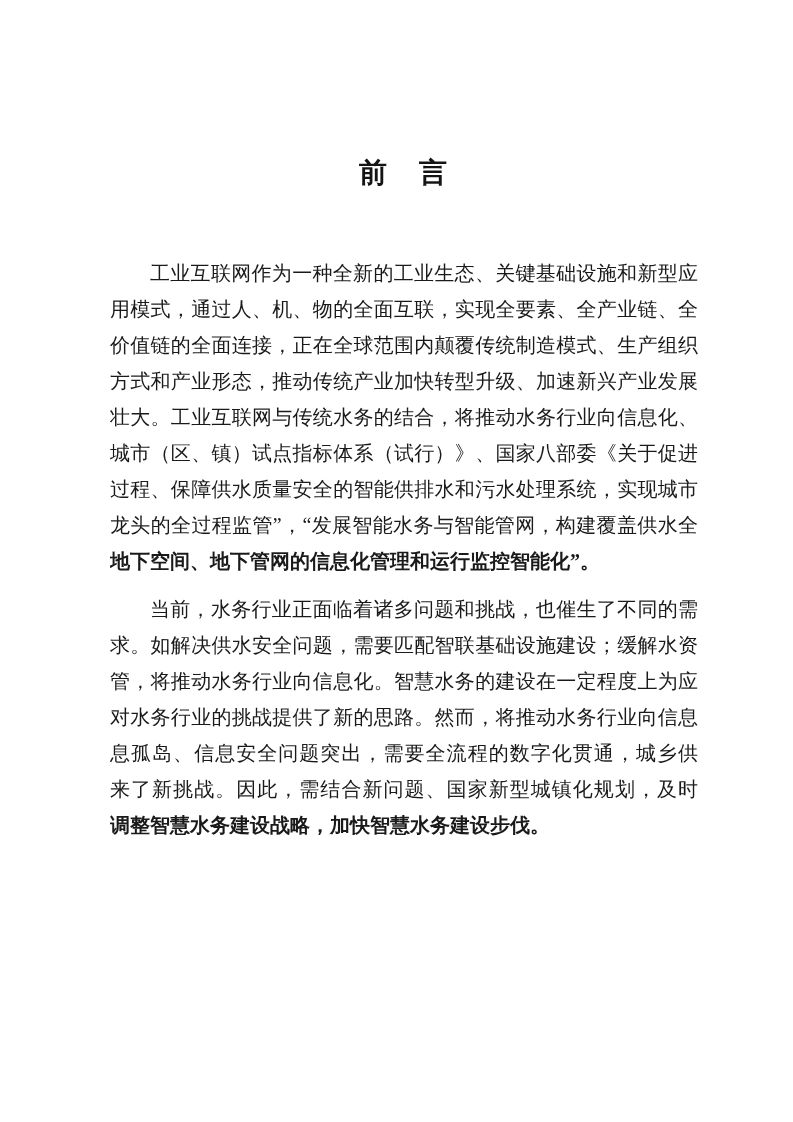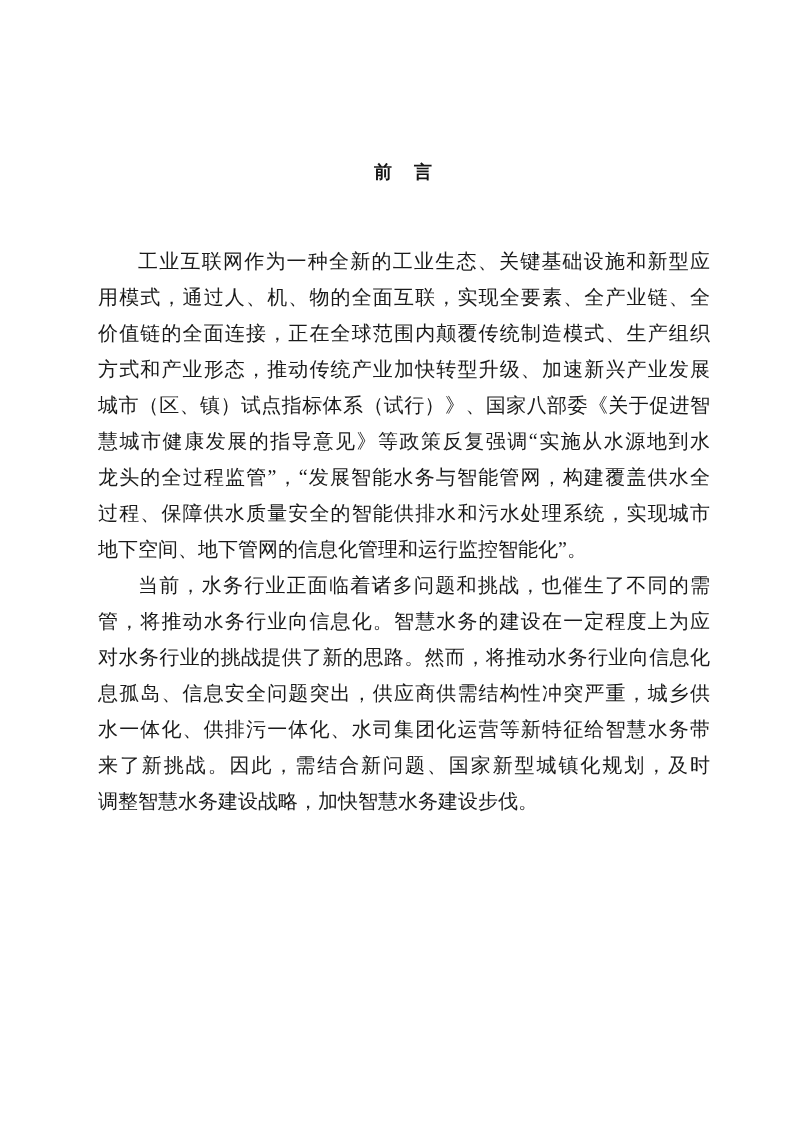--- a/index.html
+++ b/index.html
@@ -16,73 +16,74 @@
     font-family: "Liberation Serif", "DejaVu Serif", serif;
   }
   .doc-title {
     position: absolute;
     top: 156px;
     left: 98px;
     width: 612px;
     height: 34px;
     line-height: 34px;
     text-align: center;
-    font-family: Liberation Mono, monospace;
+    font-family: Liberation Serif, serif;
     font-weight: bold;
-    font-size: 18px;
+    font-size: 28px;
     color: #141414;
     letter-spacing: 2px;
   }
   .doc-body {
     position: absolute;
     top: 243px;
     left: 98px;
     width: 612px;
     color: #1a1a1a;
   }
   .paragraph {
-    margin: 0;
+    margin: 12px;
     padding: 0;
   }
   .text-line {
     height: 36px;
     line-height: 36px;
     font-size: 20px;
     overflow: hidden;
     text-align: justify;
     text-align-last: justify;
     color: #1a1a1a;
   }
   .text-line.first {
     text-indent: 40px;
   }
   .text-line.last {
     text-align-last: left;
+    font-weight: bold;
   }
 </style>
 </head>
 <body>
 
 <div class="page">
   <div class="doc-title">前　言</div>
   <div class="doc-body">
       <div class="paragraph">
         <div class="text-line first">工业互联网作为一种全新的工业生态、关键基础设施和新型应</div>
         <div class="text-line">用模式，通过人、机、物的全面互联，实现全要素、全产业链、全</div>
         <div class="text-line">价值链的全面连接，正在全球范围内颠覆传统制造模式、生产组织</div>
         <div class="text-line">方式和产业形态，推动传统产业加快转型升级、加速新兴产业发展</div>
+        <div class="text-line">壮大。工业互联网与传统水务的结合，将推动水务行业向信息化、</div>
         <div class="text-line">城市（区、镇）试点指标体系（试行）》、国家八部委《关于促进智</div>
-        <div class="text-line">慧城市健康发展的指导意见》等政策反复强调“实施从水源地到水</div>
+        <div class="text-line">过程、保障供水质量安全的智能供排水和污水处理系统，实现城市</div>
         <div class="text-line">龙头的全过程监管”，“发展智能水务与智能管网，构建覆盖供水全</div>
-        <div class="text-line">过程、保障供水质量安全的智能供排水和污水处理系统，实现城市</div>
         <div class="text-line last">地下空间、地下管网的信息化管理和运行监控智能化”。</div>
       </div>
       <div class="paragraph">
         <div class="text-line first">当前，水务行业正面临着诸多问题和挑战，也催生了不同的需</div>
+        <div class="text-line">求。如解决供水安全问题，需要匹配智联基础设施建设；缓解水资</div>
         <div class="text-line">管，将推动水务行业向信息化。智慧水务的建设在一定程度上为应</div>
         <div class="text-line">对水务行业的挑战提供了新的思路。然而，将推动水务行业向信息化</div>
-        <div class="text-line">息孤岛、信息安全问题突出，供应商供需结构性冲突严重，城乡供</div>
-        <div class="text-line">水一体化、供排污一体化、水司集团化运营等新特征给智慧水务带</div>
+        <div class="text-line">息孤岛、信息安全问题突出，需要全流程的数字化贯通，城乡供</div>
         <div class="text-line">来了新挑战。因此，需结合新问题、国家新型城镇化规划，及时</div>
         <div class="text-line last">调整智慧水务建设战略，加快智慧水务建设步伐。</div>
       </div>
     </div>
 </div>
 
 </body></html>

